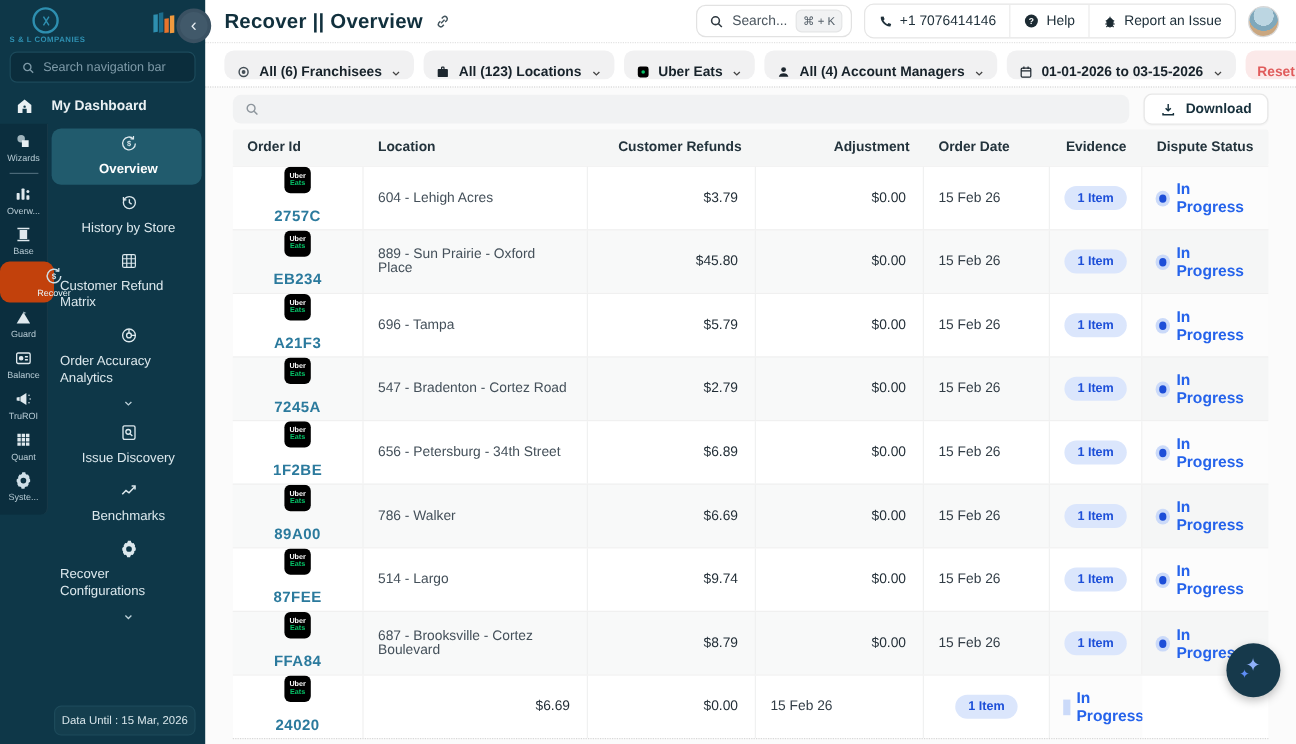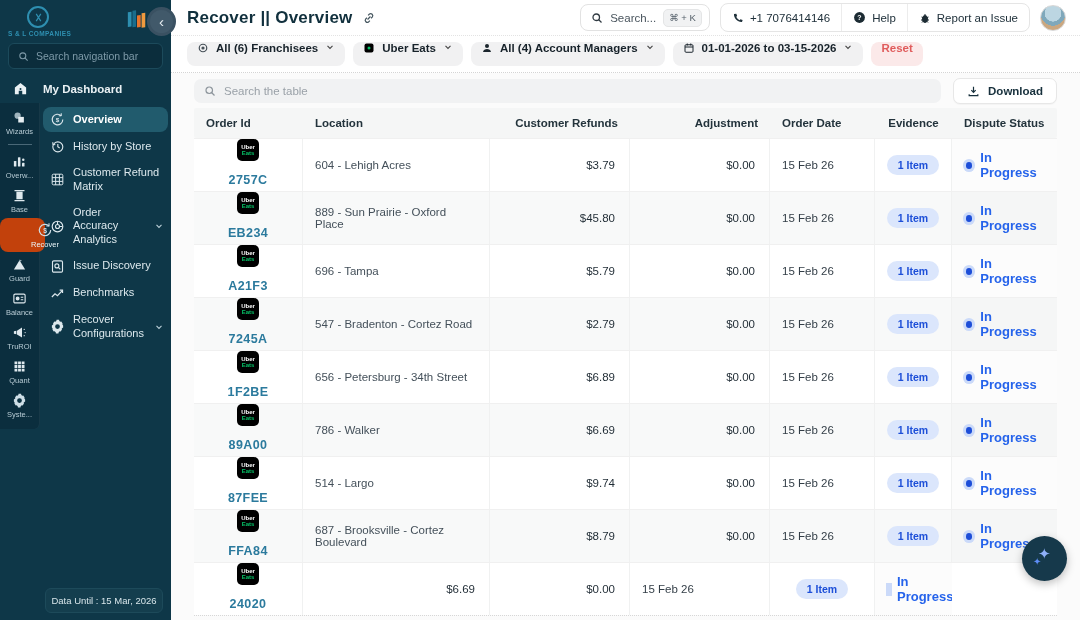--- a/index.html
+++ b/index.html
@@ -23,21 +23,21 @@
   .dash-row { display:flex; align-items:center; gap:15px; padding:6px 0 7px 13px; color:#eaf1f4; }
   .dash-row .lbl { font-size:11.5px; font-weight:bold; }
   .nav-body { display:flex; align-items:flex-start; }
   .rail { width:40px; background:#0b2e3e; border-right:1px solid rgba(255,255,255,.05); padding:2px 0 6px; border-radius:0 0 6px 0; }
   .rail-item { width:36px; margin:1px auto; padding:4px 0 3px; display:flex; flex-direction:column; align-items:center; gap:2px; color:#cfdfe7; border-radius:8px; cursor:pointer; }
   .rail-item .rlbl { font-size:7.5px; color:#b7cbd4; white-space:nowrap; }
   .rail-item.active { background:#c2410c;padding-left:45px; }
   .rail-item.active .rlbl { color:#eaf4f7; }
   .rail-div { width:24px; height:1px; background:#4a6877; margin:5px auto; }
   .submenu { flex:1; padding:2px 3px 0 3px; }
-  .menu-item { display:flex; align-items:center; gap:8px; padding:5px 4px 5px 7px; margin:2px 0; border-radius:8px; color:#dce8ed; cursor:pointer; }
+  .menu-item { display:flex; align-items:center; gap:8px; padding:5px 4px 5px 7px; margin:2px 0; border-radius:8px; color:#dce8ed; cursor:pointer;flex-direction:column; }
   .menu-item .mlbl { font-size:11px; line-height:1.25; flex:1; }
   .menu-item.active { background:#215b6d; }
   .menu-item.active .mlbl { font-weight:bold; color:#fff; }
   .menu-item .chev { color:#bcd0d9; }
   .data-until { position:absolute; left:45px; right:8px; bottom:7px; background:#143e4e; border:1px solid #1d4a5a; border-radius:6px; padding:6px 4px; text-align:center; font-size:9.5px; color:#d7e5ea; }
 
   
   .topbar { position:absolute; left:171px; top:0; width:909px; height:36px; background:#fff; display:flex; align-items:center; padding:0 14px 0 16px; border-bottom:1px dotted #e3e3e3; z-index:4; }
   .page-title { font-size:17px; font-weight:bold; color:#11303d; letter-spacing:.2px; }
   .link-ic { margin-left:10px; color:#45565f; }
@@ -45,21 +45,21 @@
   .search-box { display:flex; align-items:center; gap:7px; border:1px solid #e2e2e2; border-radius:8px; height:27px; padding:0 7px 0 10px; color:#3c4750; cursor:pointer; }
   .search-box .ph { font-size:11.5px; color:#4a555e; }
   .kbd { font-size:9.5px; color:#55606a; background:#f1f2f3; border:1px solid #e4e5e6; border-radius:5px; padding:2.5px 5px; }
   .util-group { display:flex; align-items:center; border:1px solid #e5e5e5; border-radius:8px; height:29px; }
   .util-item { display:flex; align-items:center; gap:6px; padding:0 11px; font-size:11.5px; color:#20313b; height:100%; cursor:pointer; }
   .util-item + .util-item { border-left:1px solid #ececec; }
   .avatar { width:26px; height:26px; border-radius:50%; background:radial-gradient(circle at 50% 30%, #bcd6e2 0 40%, #7fa8bb 41% 60%, #caa780 61% 100%); border:1px solid #d7d7d7; cursor:pointer; }
 
   
   .filterbar { position:absolute; left:171px; top:36px; width:909px; height:37px; background:#fff; display:flex; align-items:center; gap:8px; padding:0 16px; border-bottom:1px dotted #d4d4d4; z-index:3; }
-  .chip { display:flex; align-items:flex-start; gap:7px; background:#f1f1f2; border-radius:8px; height:24px; padding:0 10px; font-size:11.5px; color:#17222a; font-weight:bold; cursor:pointer; white-space:nowrap; }
+  .chip { display:flex; align-items:flex-end; gap:7px; background:#f1f1f2; border-radius:8px; height:24px; padding:0 10px; font-size:11.5px; color:#17222a; font-weight:bold; cursor:pointer; white-space:nowrap; }
   .chip .chev { color:#444; }
   .chip.reset { background:#fbe9e9; color:#e05c5c; gap:6px; font-weight:bold; }
 
   
   .content { position:absolute; left:171px; top:73px; width:909px; height:547px; background:#fbfbfb; padding:5px 23px 0; }
   .toolbar { display:flex; align-items:center; gap:12px; }
   .tbl-search { flex:1; height:24px; background:#f1f2f3; border-radius:7px; display:flex; align-items:center; gap:8px; padding:0 10px; color:#8d959c; }
   .tbl-search input { background:transparent; border:0; outline:0; font-size:11.5px; color:#3a434b; width:100%; font-family:inherit; }
   .tbl-search input::placeholder { color:#9aa1a8; }
   .dl-btn { height:25px; background:#fff; border:1px solid #e7e7e7; border-radius:7px; display:flex; align-items:center; gap:8px; padding:12px 13px; font-size:11.5px; font-weight:bold; color:#17303c; cursor:pointer; box-shadow:0 1px 1px rgba(0,0,0,.03); }
@@ -374,20 +374,33 @@
           </span>
           <span>All (6) Franchisees</span>
           <span class="icon chev">
             <svg width="10" height="10" viewBox="0 0 24 24" fill="none" stroke="currentColor" stroke-width="2.6">
               <path d="M6 9.5l6 6 6-6"></path>
             </svg>
           </span>
         </div>
         <div class="chip">
           <span class="icon">
+            <svg width="12" height="12" viewBox="0 0 24 24" fill="#1c262e">
+              <path d="M9 7V5a2 2 0 0 1 2-2h2a2 2 0 0 1 2 2v2h4a1.5 1.5 0 0 1 1.5 1.5V19A1.5 1.5 0 0 1 19 20.5H5A1.5 1.5 0 0 1 3.5 19V8.5A1.5 1.5 0 0 1 5 7zm2 0h2V5h-2z"></path>
+            </svg>
+          </span>
+          <span>All (123) Locations</span>
+          <span class="icon chev">
+            <svg width="10" height="10" viewBox="0 0 24 24" fill="none" stroke="currentColor" stroke-width="2.6">
+              <path d="M6 9.5l6 6 6-6"></path>
+            </svg>
+          </span>
+        </div>
+        <div class="chip">
+          <span class="icon">
             <svg width="12" height="12" viewBox="0 0 24 24">
               <rect x="3" y="3" width="18" height="18" rx="4" fill="#000"></rect>
               <circle cx="12" cy="12" r="3" fill="#06c167"></circle>
             </svg>
           </span>
           <span>Uber Eats</span>
           <span class="icon chev">
             <svg width="10" height="10" viewBox="0 0 24 24" fill="none" stroke="currentColor" stroke-width="2.6">
               <path d="M6 9.5l6 6 6-6"></path>
             </svg>
@@ -430,21 +443,20 @@
 
   <div class="content">
     <div class="toolbar">
       <div class="tbl-search">
         <span class="icon">
           <svg width="12" height="12" viewBox="0 0 24 24" fill="none" stroke="currentColor" stroke-width="2.4">
               <circle cx="10.5" cy="10.5" r="6.5"></circle>
               <path d="M15.5 15.5L21 21"></path>
             </svg>
         </span>
-        <input placeholder="Search the table" style="">
       </div>
       <div class="dl-btn">
         <span class="icon">
           <svg width="13" height="13" viewBox="0 0 24 24" fill="none" stroke="#17303c" stroke-width="2.2">
               <path d="M12 3v10M8 9.5l4 4 4-4"></path>
               <path d="M4 17v2.5h16V17"></path>
             </svg>
         </span>
         <span>Download</span>
       </div>

